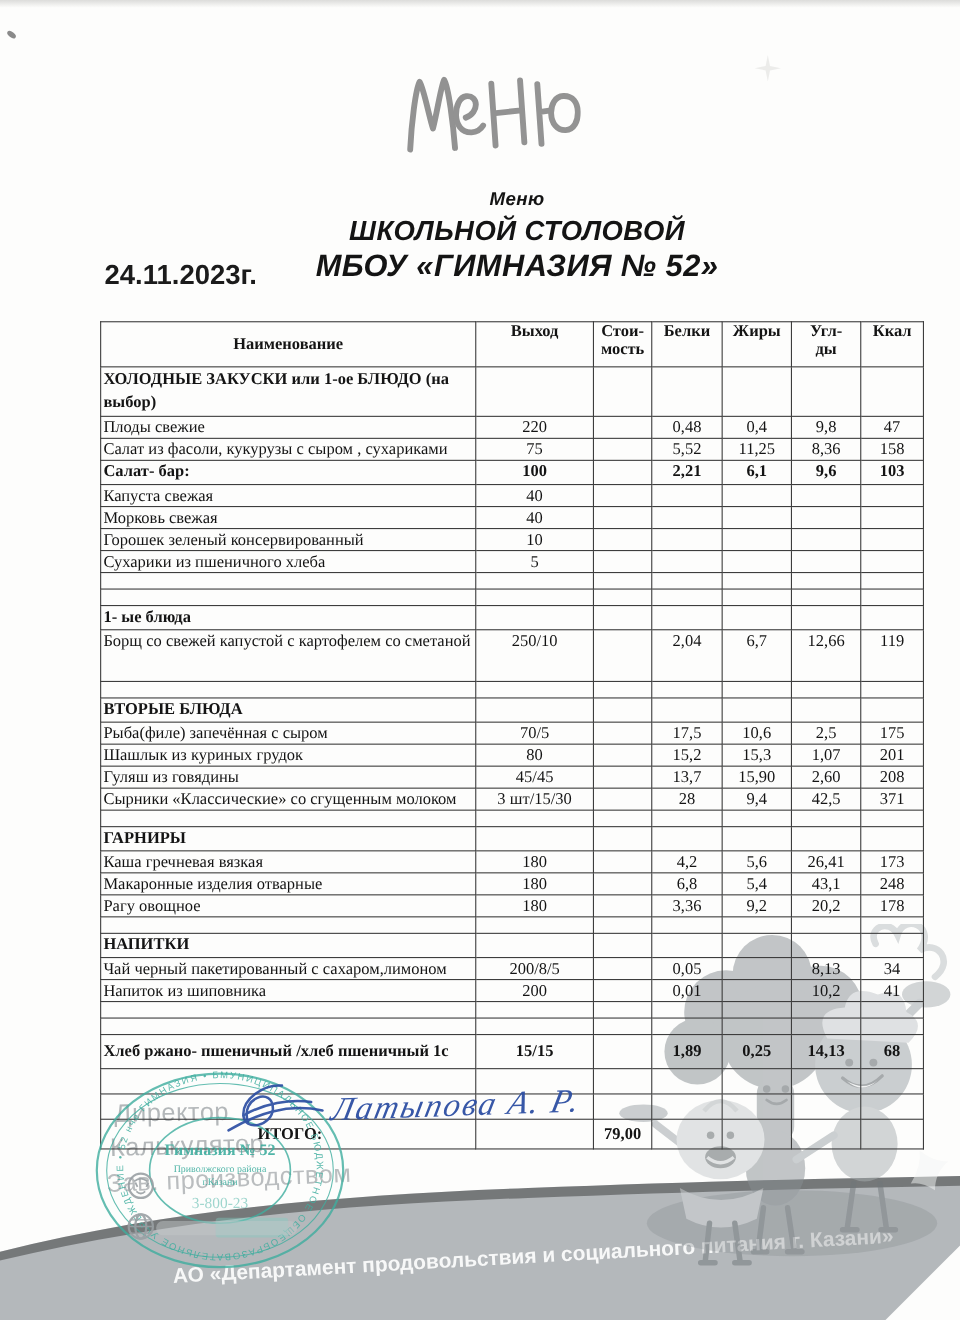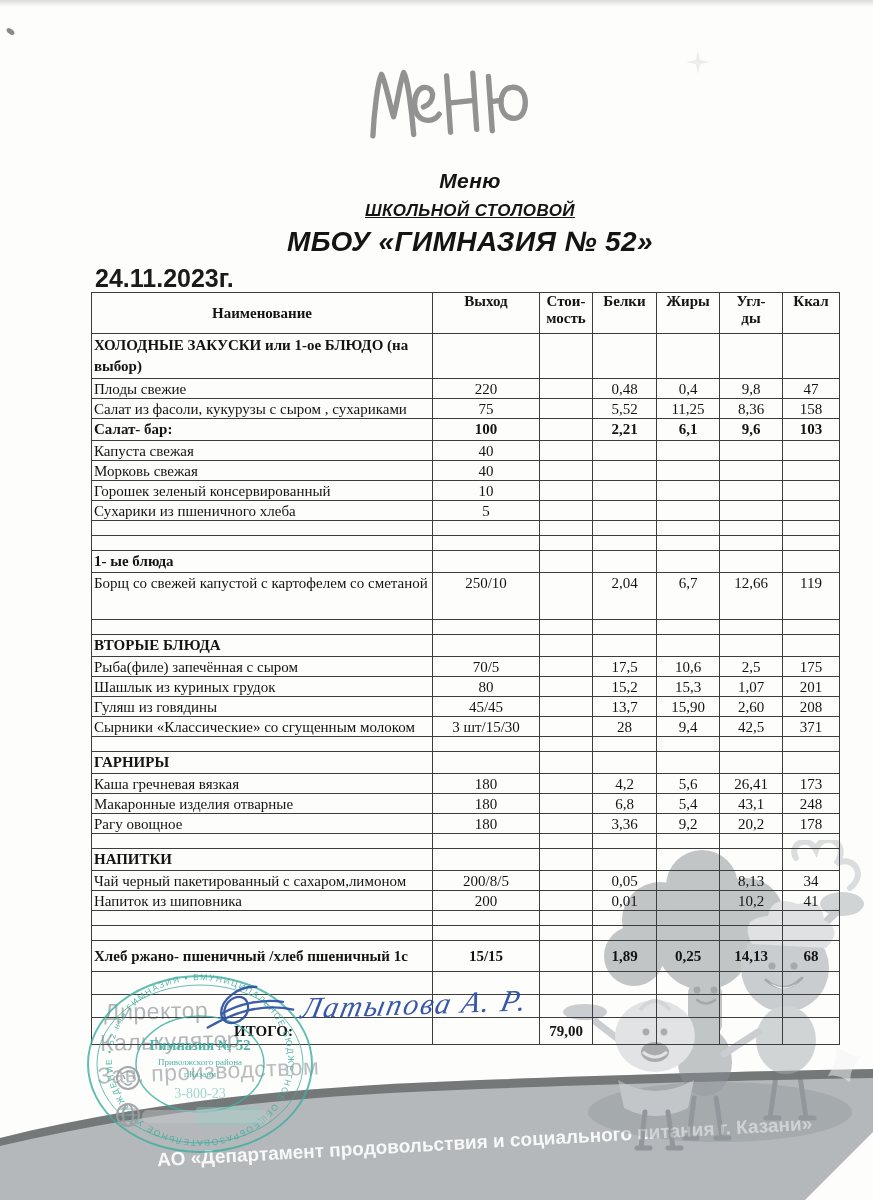--- a/index.html
+++ b/index.html
@@ -16,25 +16,25 @@
 
   
   .hand-title{position:absolute;left:358px;top:48px;}
 
   
   .title-block{
     position:absolute;left:230px;top:166px;width:480px;text-align:center;
     font-family:"Liberation Sans", sans-serif;font-weight:bold;font-style:italic;
     color:#141414;letter-spacing:.4px;
   }
-  .title-line1{font-size:21px;line-height:29px;}
-  .title-line2{font-size:17px;line-height:31px;text-decoration:underline;}
+  .title-line1{font-size:17px;line-height:29px;}
+  .title-line2{font-size:25px;line-height:31px;}
   .title-line3{font-size:28px;line-height:31px;}
   .date{
-    position:absolute;left:95px;top:264px;
+    position:absolute;left:95px;top:236px;
     font-family:"Liberation Sans", sans-serif;font-weight:bold;font-size:25px;color:#1b1b1b;
   }
 
   
   table.menu{
     position:absolute;left:91px;top:292px;width:748px;
     border-collapse:collapse;table-layout:fixed;z-index:3;background:transparent;
   }
   table.menu td, table.menu th{
     border:1px solid #3d3d3d;padding:0 2px;font-size:15px;color:#141414;

